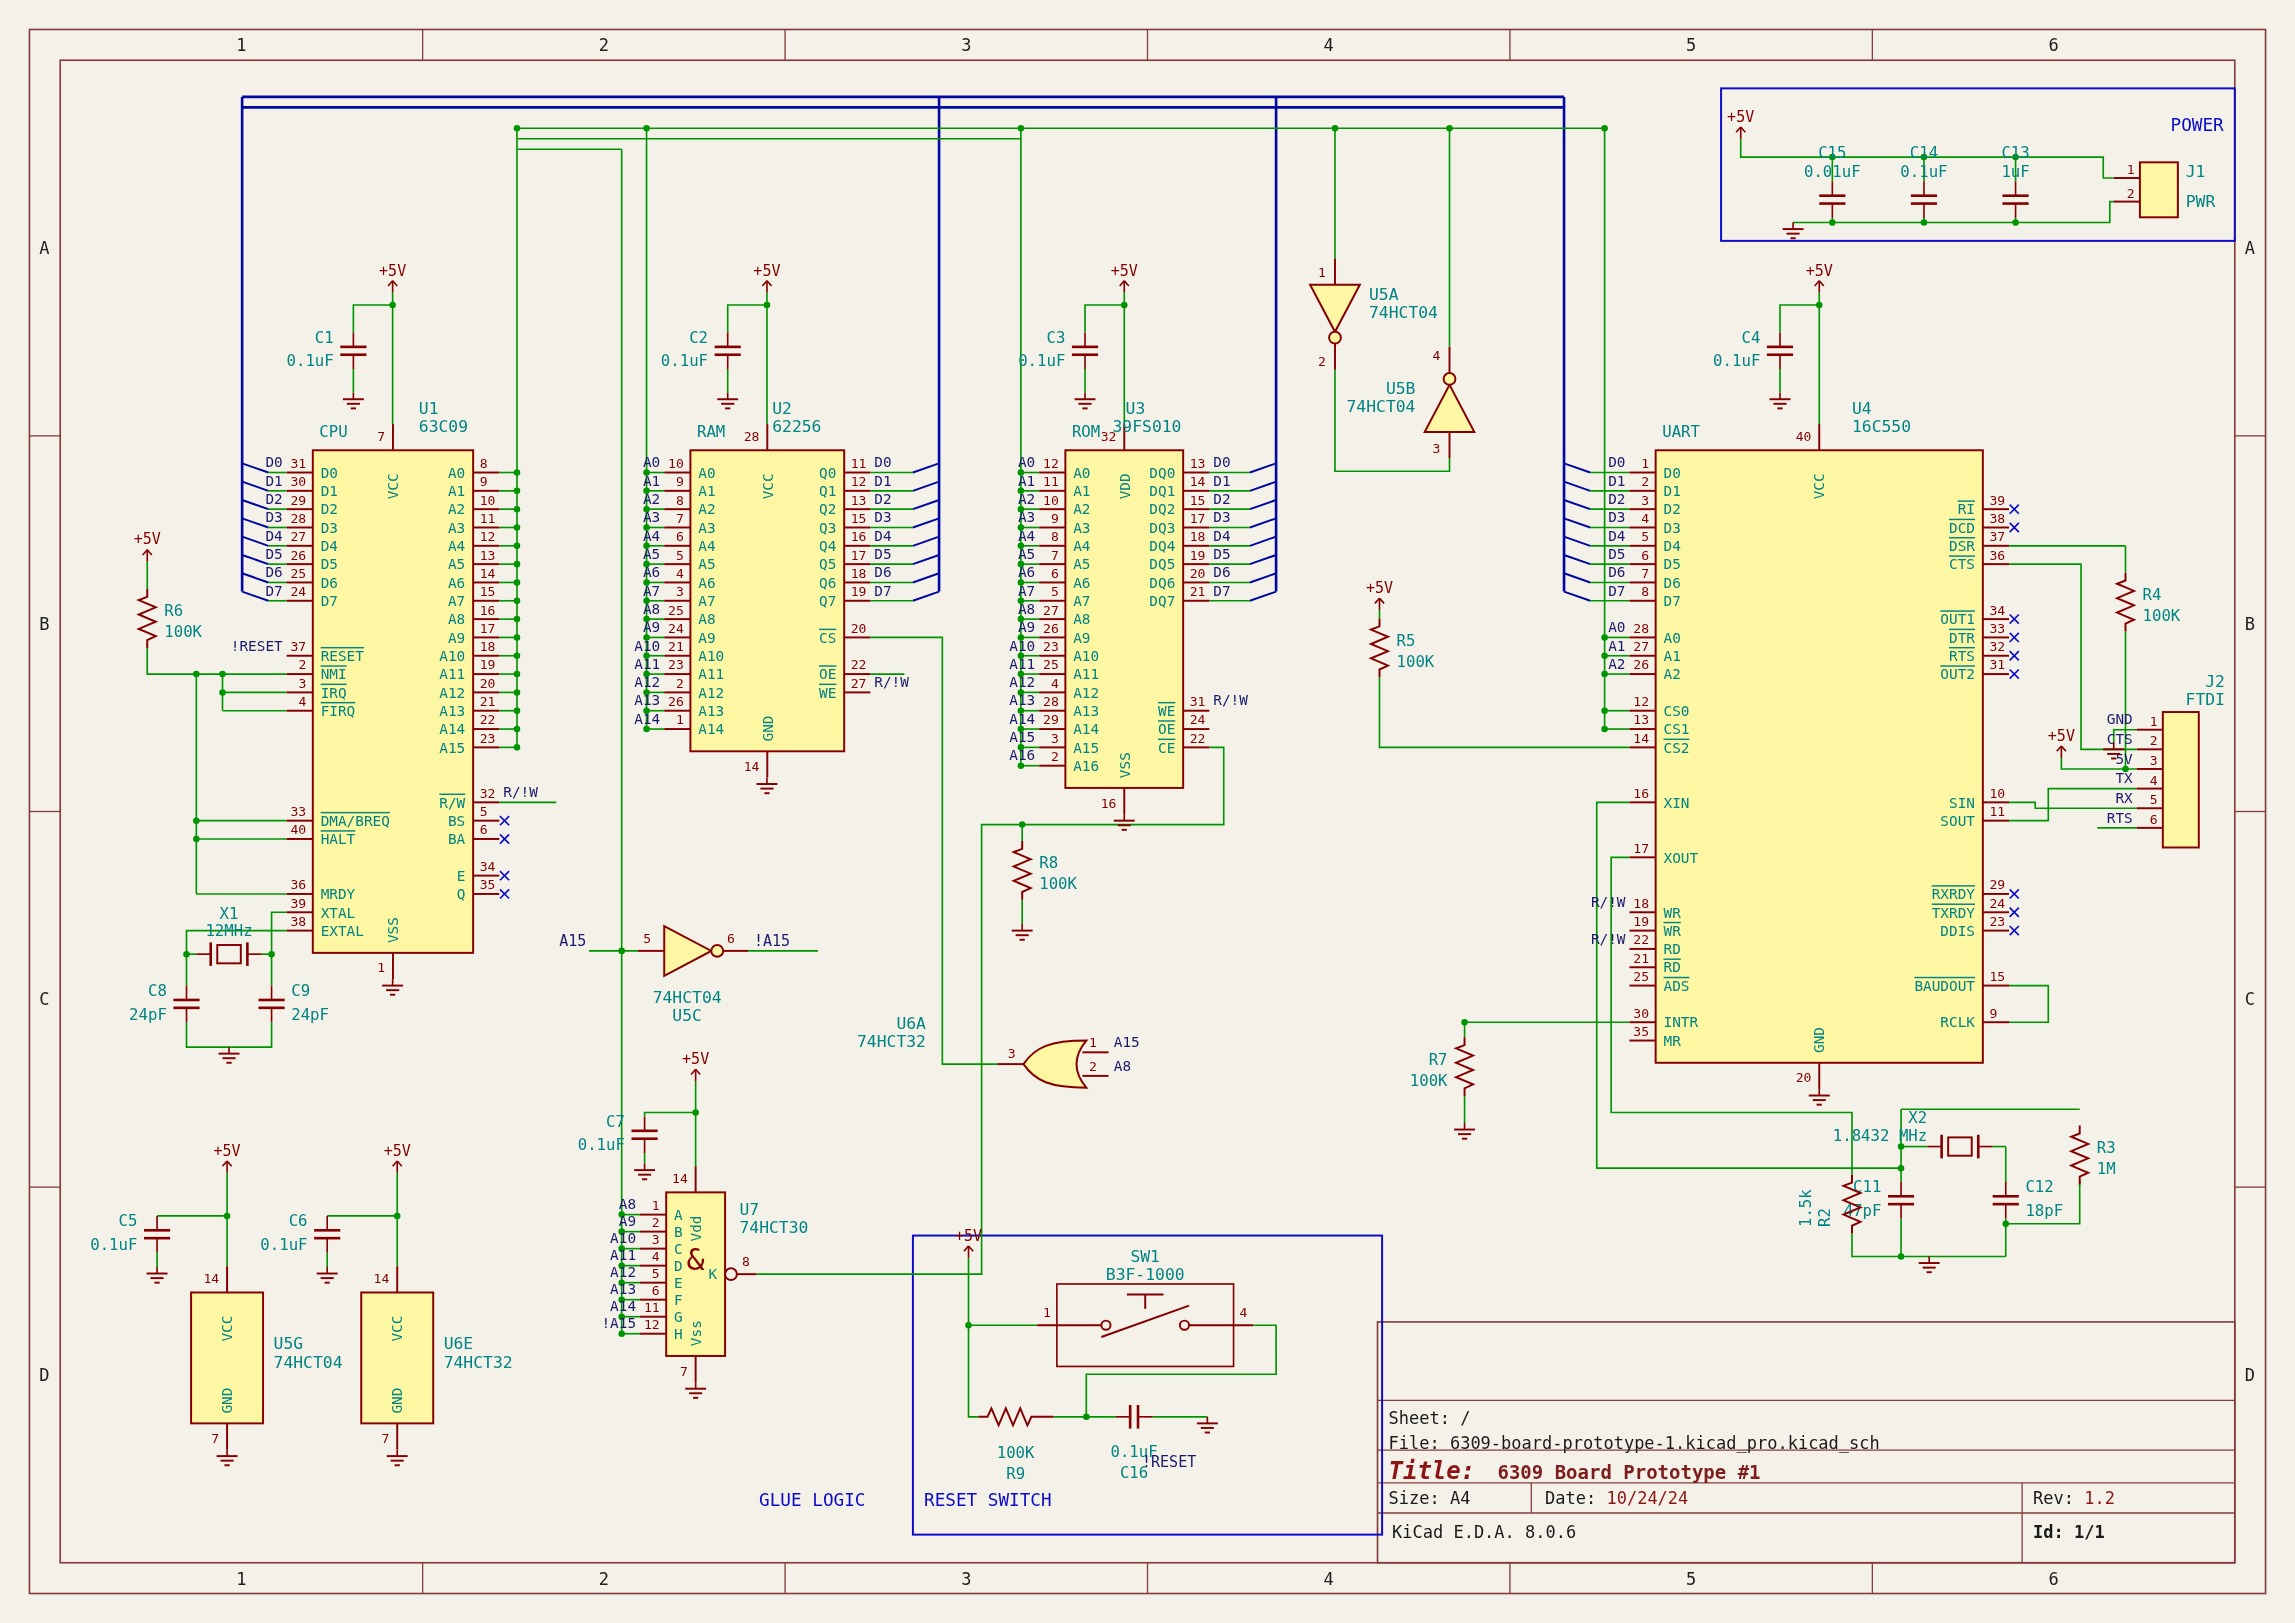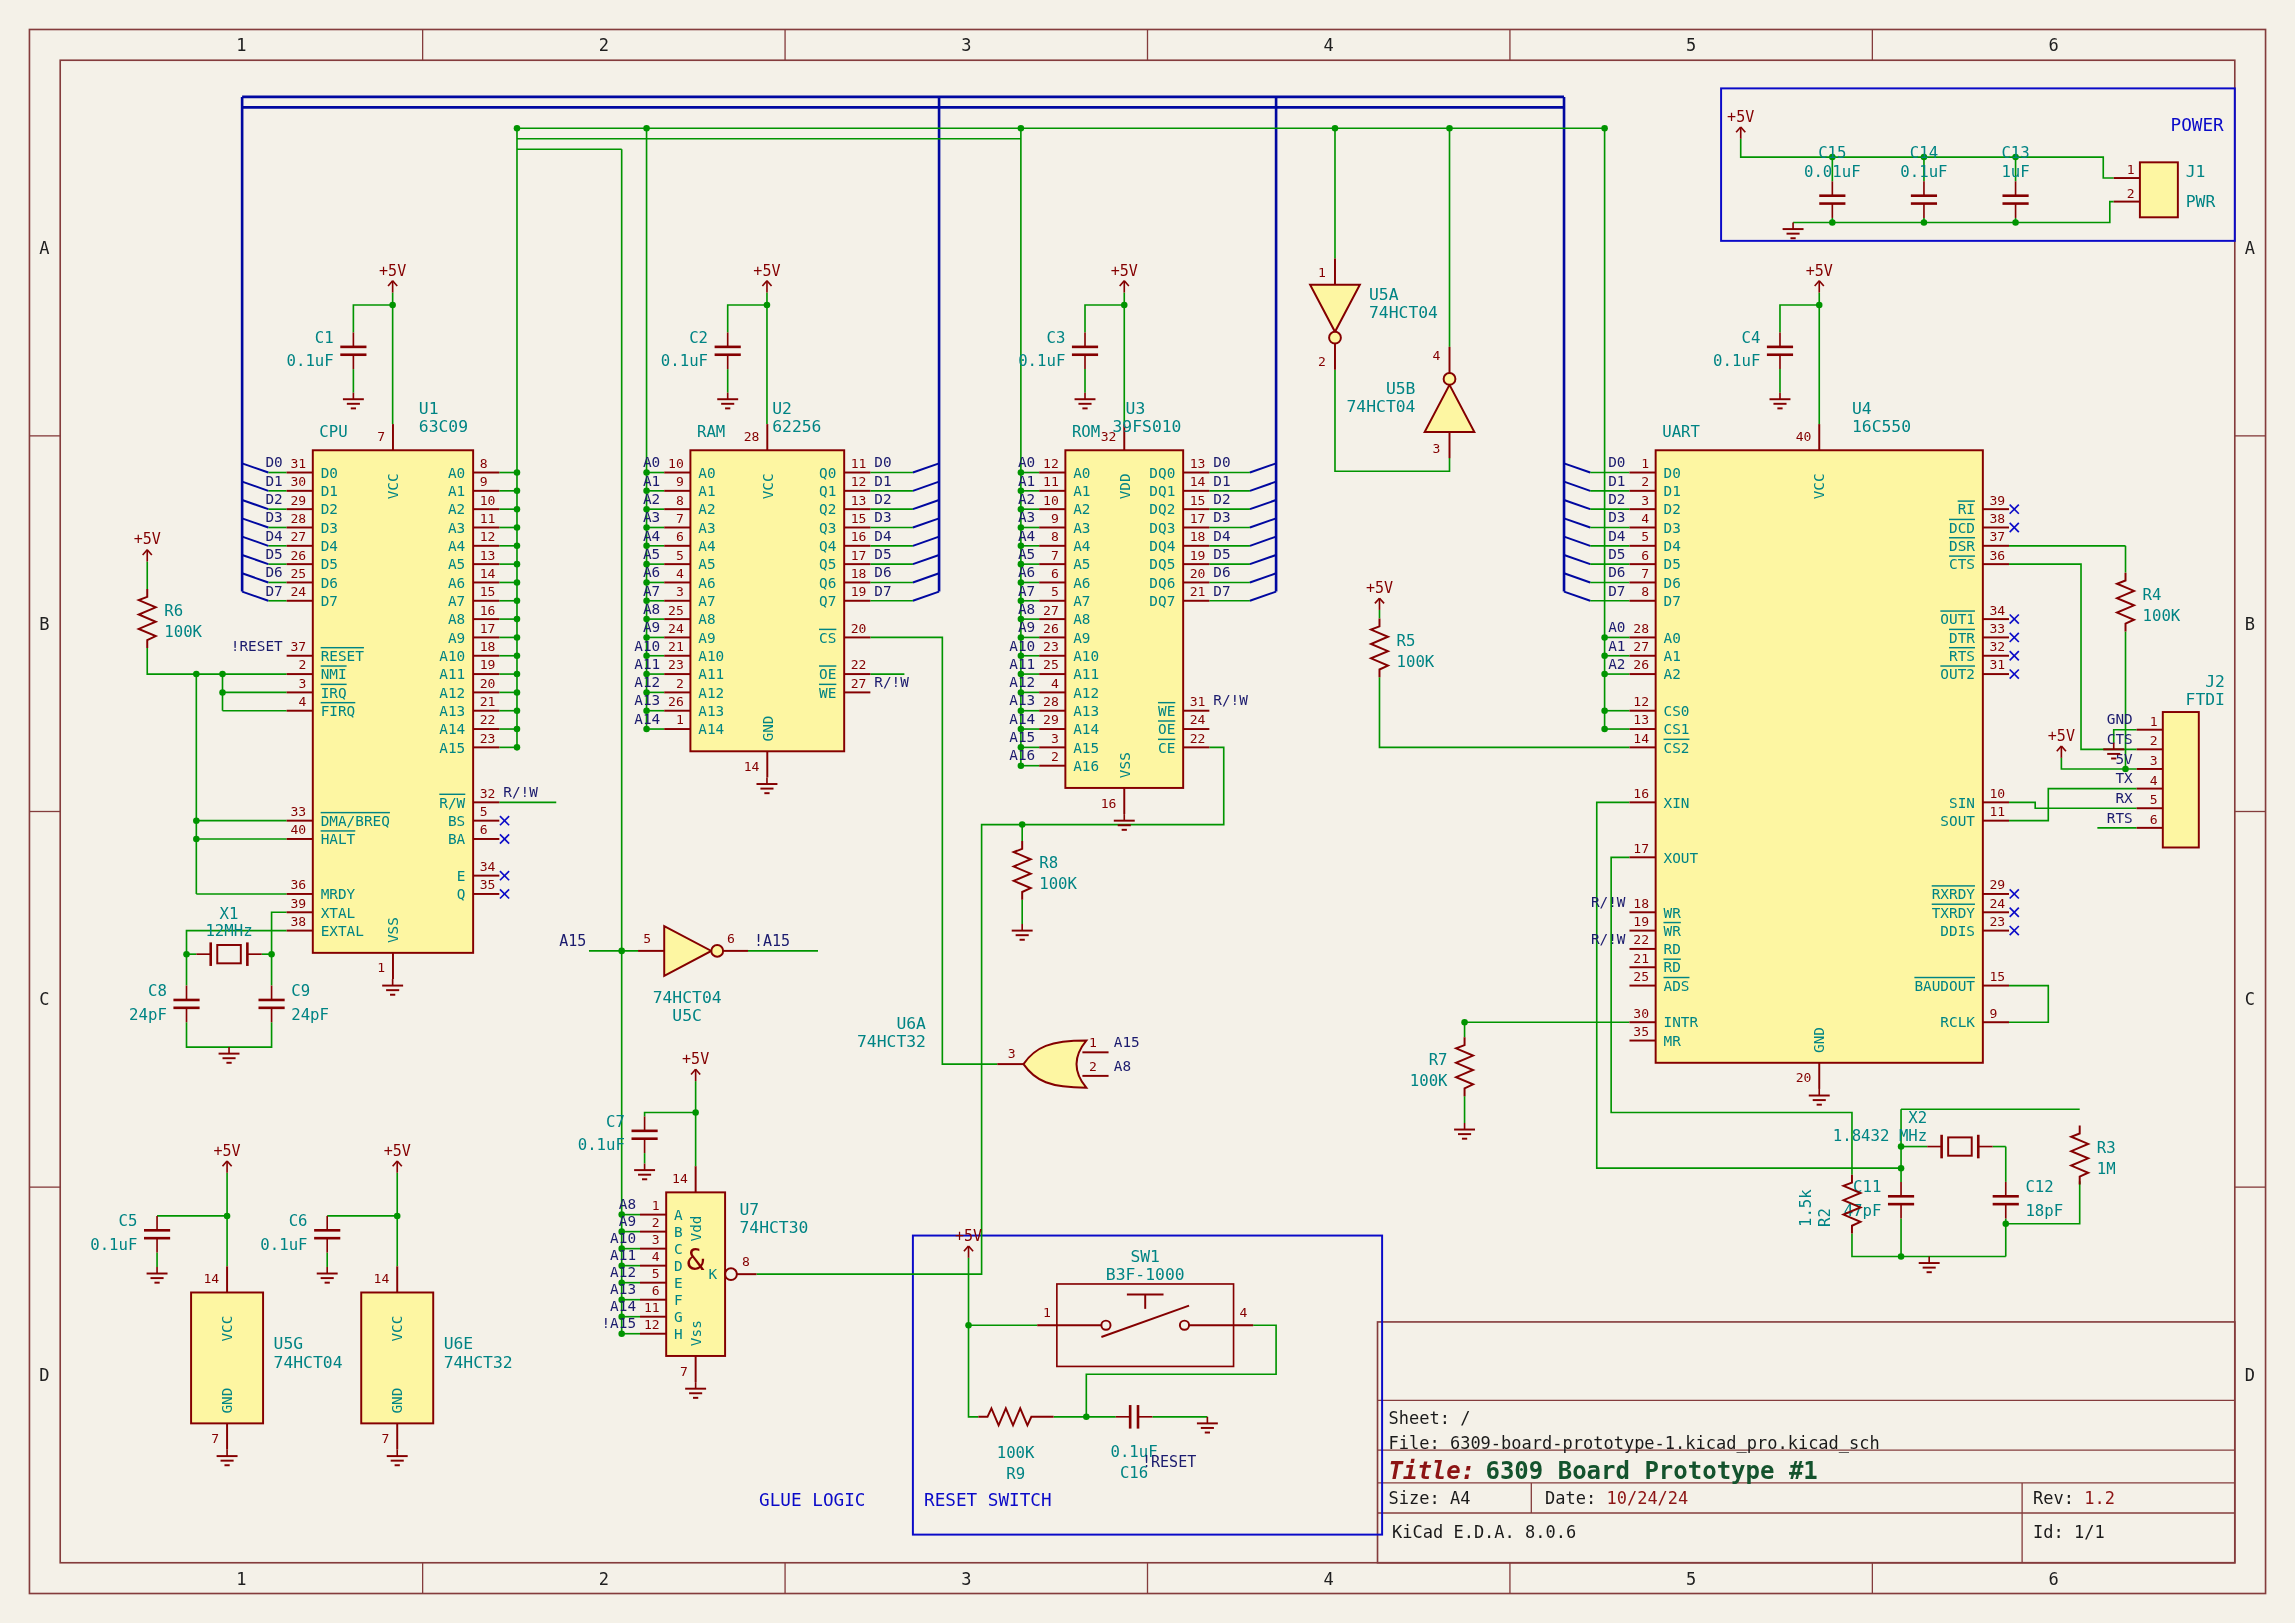--- a/index.html
+++ b/index.html
@@ -2,21 +2,21 @@
 <html style="font-size:10.5px"><head>
 <meta charset="utf-8">
 <style>
   html,body{margin:0;padding:0;background:#e8e5dc;}
   #stage{position:relative;width:2295px;height:1623px;background:#f4f1e8;overflow:hidden;
          font-family:"DejaVu Sans Mono",monospace;}
   #cv{position:absolute;left:0;top:0;}
   #tb{position:absolute;left:1378px;top:1322px;width:857px;height:288px;color:#1a1a1a;}
   #tb .t{position:absolute;white-space:nowrap;font-size:17px;}
   .tb-title-label{color:#8c1414;font-weight:bold;font-style:italic;font-size:24px;}
-  .tb-title-value{color:#14532d;font-weight:bold;font-size:24px;}
+  .tb-title-value{color:#7f1d1d;font-weight:bold;font-size:19px;margin-left:12px;}
   .tb-red{color:#8c1414;}
   .tb-bold{font-weight:normal;text-align:center;}
 </style>
 </head>
 <body>
 
 <div id="stage">
   <svg id="cv" width="2295" height="1623" viewBox="0 0 3507 2480">
       <g>
         <rect x="45" y="45" width="3417" height="2390" fill="none" stroke="#843c3c" stroke-width="2.5"></rect>
@@ -1498,16 +1498,16 @@
     <div class="t" style="left:10.5px;top:86px;">Sheet: /</div>
     <div class="t" style="left:10.5px;top:111px;">File: 6309-board-prototype-1.kicad_pro.kicad_sch</div>
     <div class="t" style="left:10.5px;top:135px;">
       <span class="tb-title-label">Title:</span>
       <span class="tb-title-value">6309 Board Prototype #1</span>
     </div>
     <div class="t" style="left:10.5px;top:166px;"><span>Size:</span> <span>A4</span></div>
     <div class="t" style="left:167px;top:166px;"><span>Date:</span> <span class="tb-red">10/24/24</span></div>
     <div class="t" style="left:655px;top:166px;"><span class="tb-bold">Rev:</span> <span class="tb-red">1.2</span></div>
     <div class="t" style="left:14px;top:200px;">KiCad E.D.A. 8.0.6</div>
-    <div class="t" style="left:655px;top:200px;"><span>Id:</span> <span>1/1</span></div>
+    <div class="t" style="left:655px;top:200px;font-weight:bold;"><span>Id:</span> <span>1/1</span></div>
   </div>
 </div>
 
 
 </body></html>

